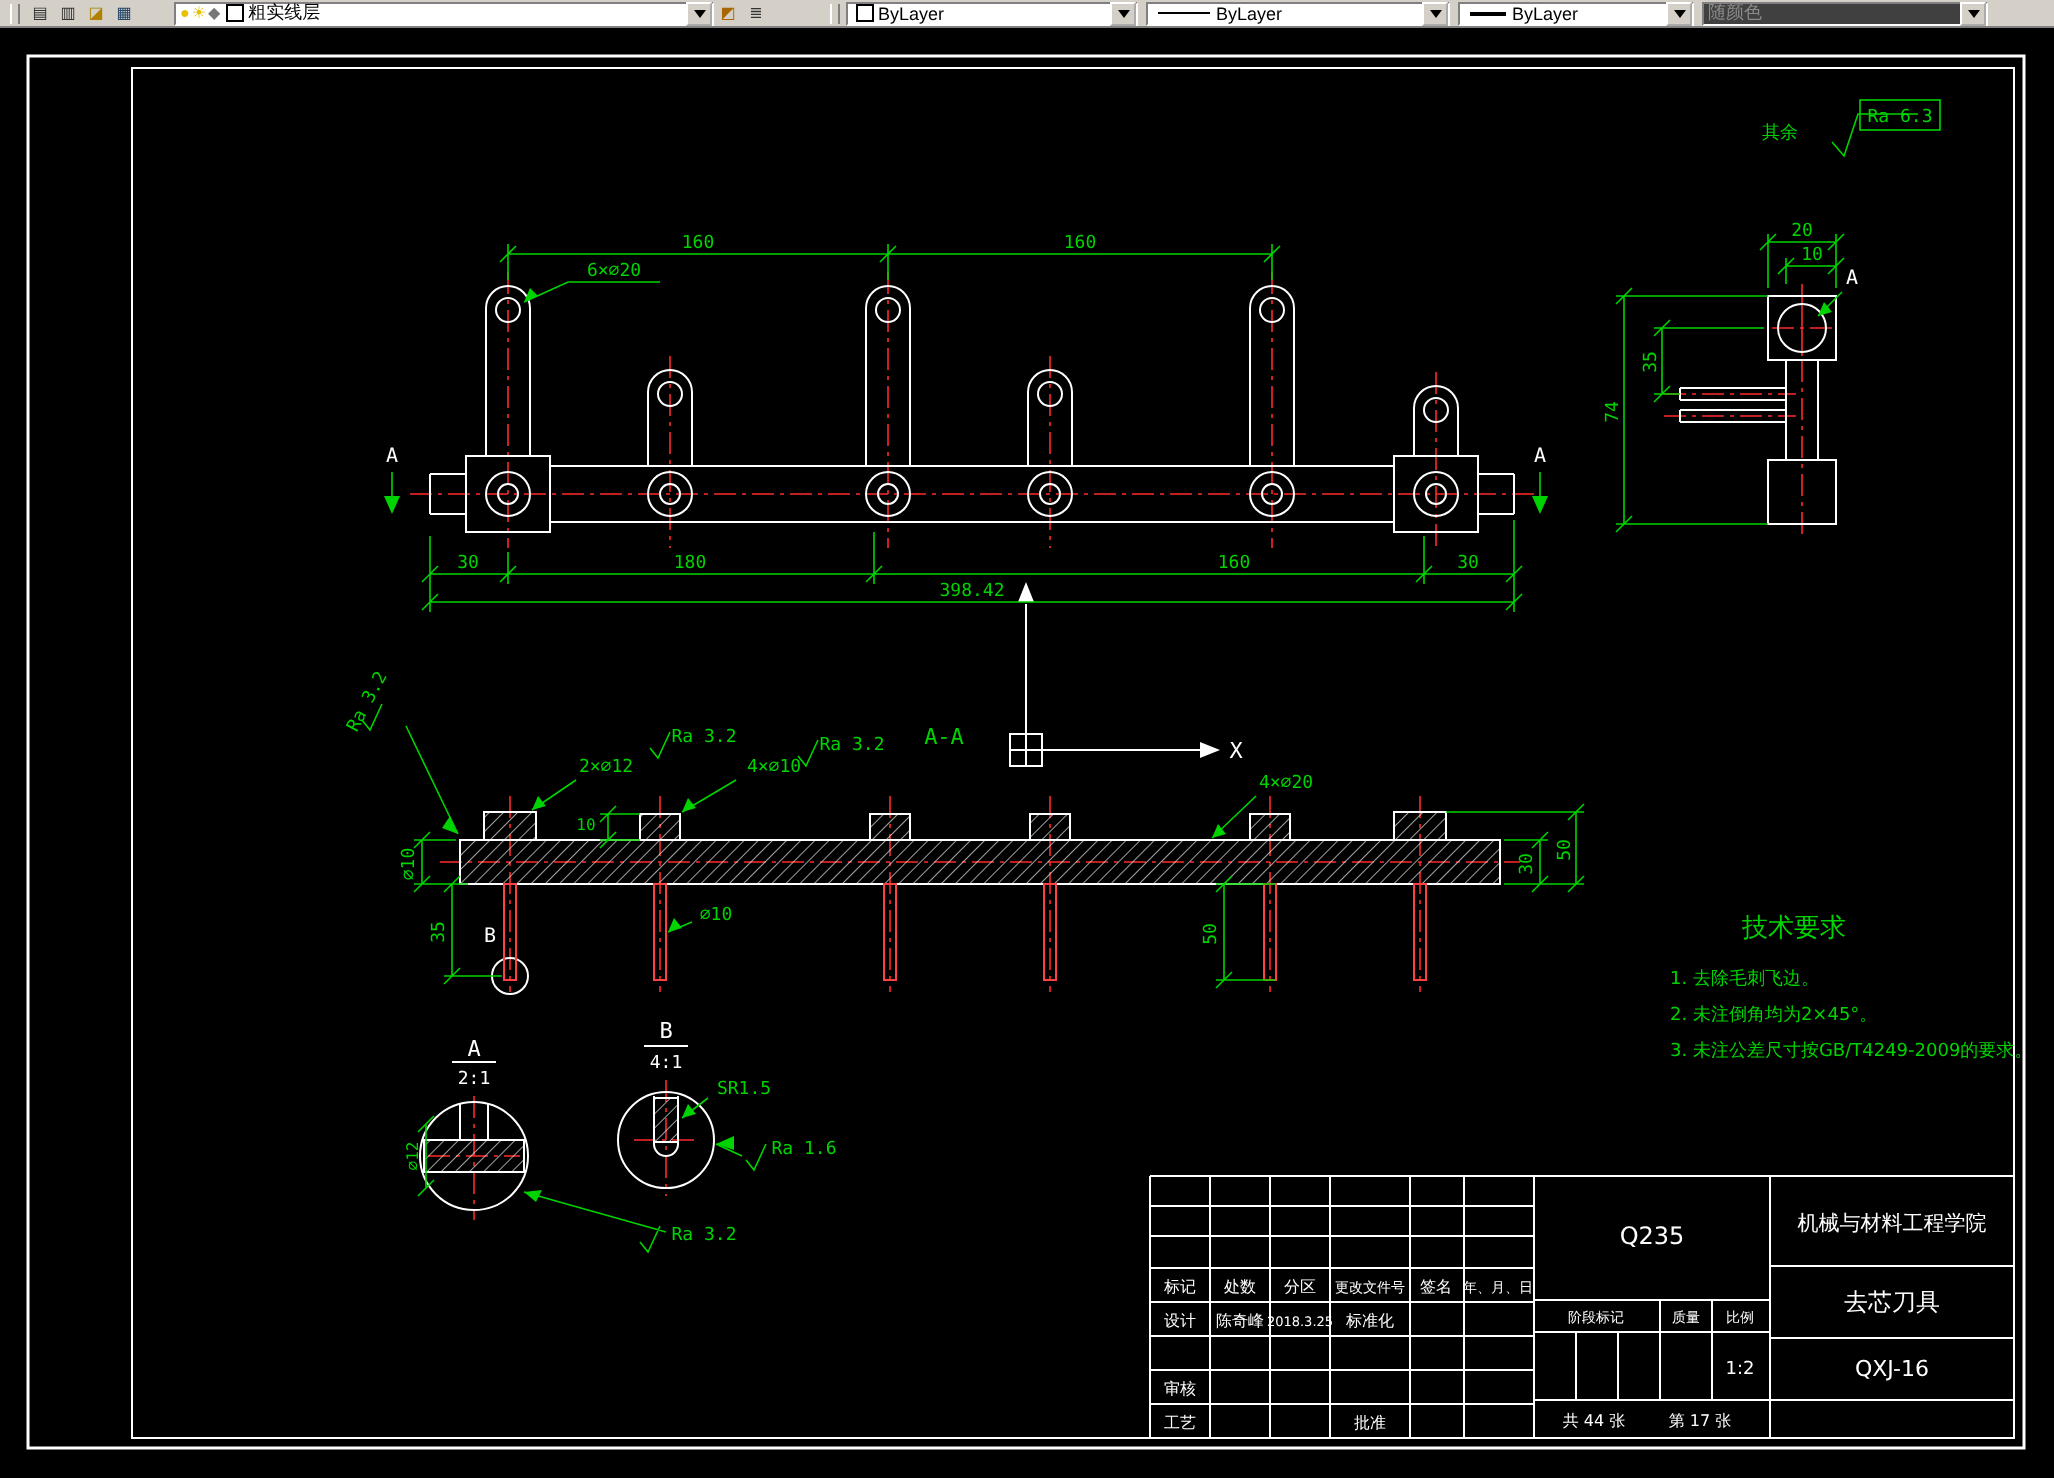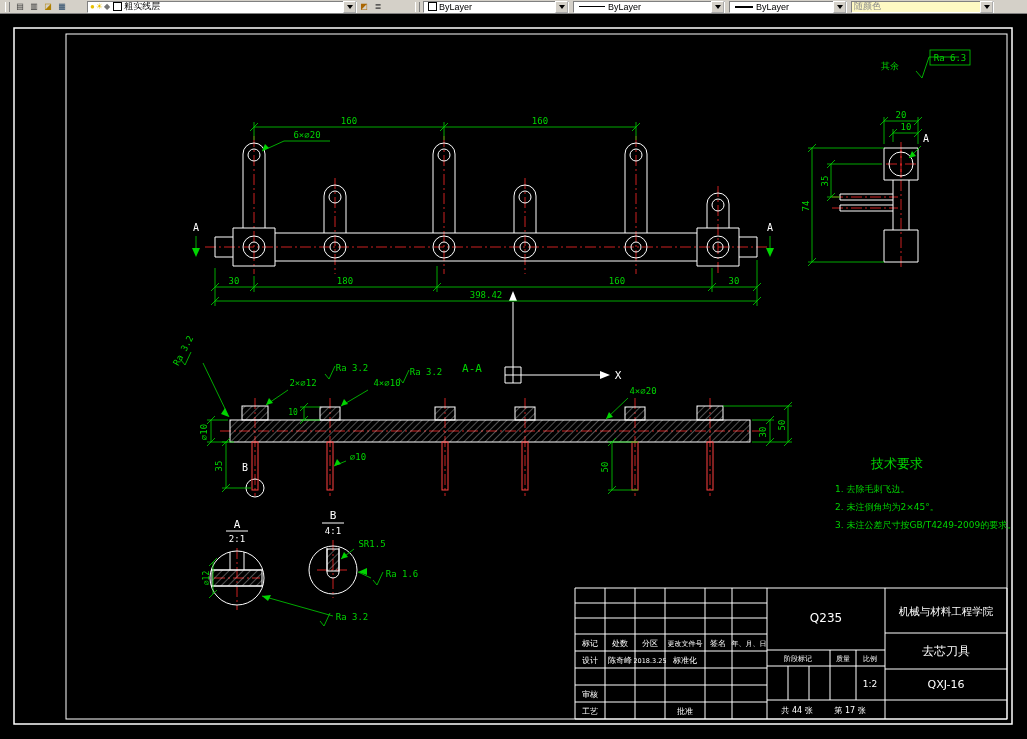--- a/index.html
+++ b/index.html
@@ -13,21 +13,21 @@
     justify-content:center;font-size:8px;padding:0;color:#333;}
   .combo{height:12px;background:#fff;border:1px solid;border-color:#808080 #fff #fff #808080;
     display:flex;align-items:center;font-size:9px;color:#000;box-sizing:border-box;padding-left:2px;position:relative;}
   .combo .val{white-space:nowrap;overflow:hidden;flex:1;}
   .combo .arrow{width:11px;height:10px;background:#d4d0c8;border:1px outset #fff;margin-left:auto;
     display:flex;align-items:center;justify-content:center;}
   .combo .arrow::after{content:"";border:3px solid transparent;border-top:4px solid #000;margin-top:3px;}
   .mini{font-size:8px;line-height:1;margin-right:1px;}
   .swatch{width:7px;height:7px;background:#fff;border:1px solid #000;margin:0 2px;}
   .ltline{width:26px;border-top:1px solid #000;margin:0 3px;}
-  .disabled{background:#fef9c3;color:#8a8a8a;font-family:Liberation Serif, serif;}
+  .disabled{background:#404040;color:#8a8a8a;font-family:Liberation Serif, serif;}
   
   text{font-family:"DejaVu Sans Mono",monospace;}
   .gt{fill:#00d400;font-size:9px;text-anchor:middle;}
   .wt{fill:#fff;font-size:10px;text-anchor:middle;}
   .ct{fill:#00d400;font-family:"DejaVu Sans",sans-serif;text-anchor:middle;}
   .start{text-anchor:start;}
   .tt{fill:#fff;font-size:8px;font-family:"DejaVu Sans",sans-serif;text-anchor:middle;}
   .s7{font-size:7px;} .s65{font-size:6.5px;} .s8{font-size:8px;} .s9{font-size:9px;}
   .s11{font-size:11px;} .s12{font-size:12px;} .s13{font-size:13px;} .s10{font-size:10.5px;}
 </style>

